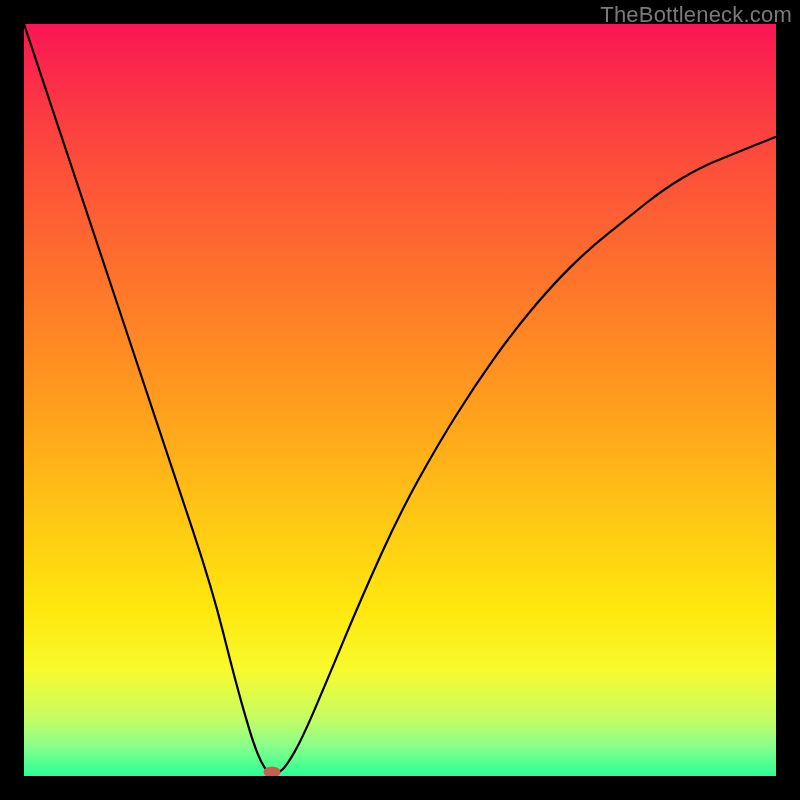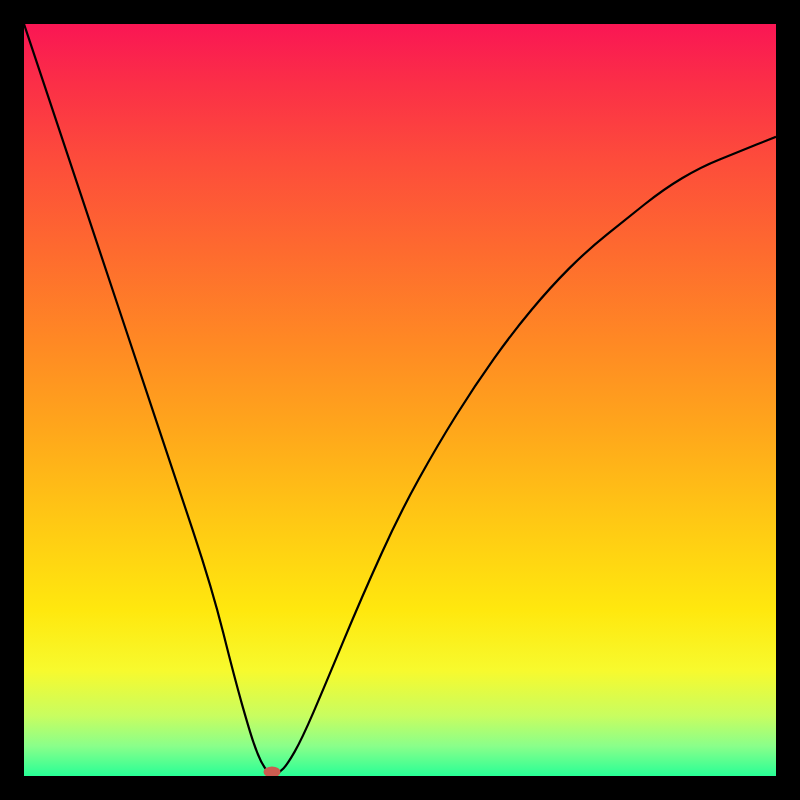--- a/index.html
+++ b/index.html
@@ -83,13 +83,14 @@
   <div class="plot-area">
     <div class="gradient"></div>
 
     <svg class="curve-svg" viewBox="0 0 752 752" preserveAspectRatio="none">
       <path d="M 0.0 0.0 Q 0.0 0.0 18.8 56.4 Q 37.6 112.8 56.4 169.2 Q 75.2 225.6 94.0 282.0 Q 112.8 338.4 131.6 394.8 Q 150.4 451.2 169.2 507.6 Q 188.0 564.0 199.3 609.1 Q 210.6 654.2 218.1 680.6 Q 225.6 706.9 229.4 718.2 Q 233.1 729.4 236.9 737.0 Q 240.6 744.5 244.4 748.2 Q 248.2 752.0 251.9 750.1 Q 255.7 748.2 259.4 744.5 Q 263.2 740.7 270.7 727.6 Q 278.2 714.4 289.5 688.1 Q 300.8 661.8 319.6 616.6 Q 338.4 571.5 357.2 530.2 Q 376.0 488.8 394.8 455.0 Q 413.6 421.1 432.4 391.0 Q 451.2 361.0 470.0 334.6 Q 488.8 308.3 507.6 285.8 Q 526.4 263.2 545.2 244.4 Q 564.0 225.6 582.8 210.6 Q 601.6 195.5 620.4 180.5 Q 639.2 165.4 658.0 154.2 Q 676.8 142.9 695.6 135.4 Q 714.4 127.8 733.2 120.3 T 752.0 112.8"></path>
     </svg>
 
     <div class="dot" style="left: 248.16px; top: 748.24px; background: rgb(203, 92, 80);"></div>
   </div>
 
+  <div class="watermark">TheBottleneck.com</div>
 </div>
 
 </body></html>

